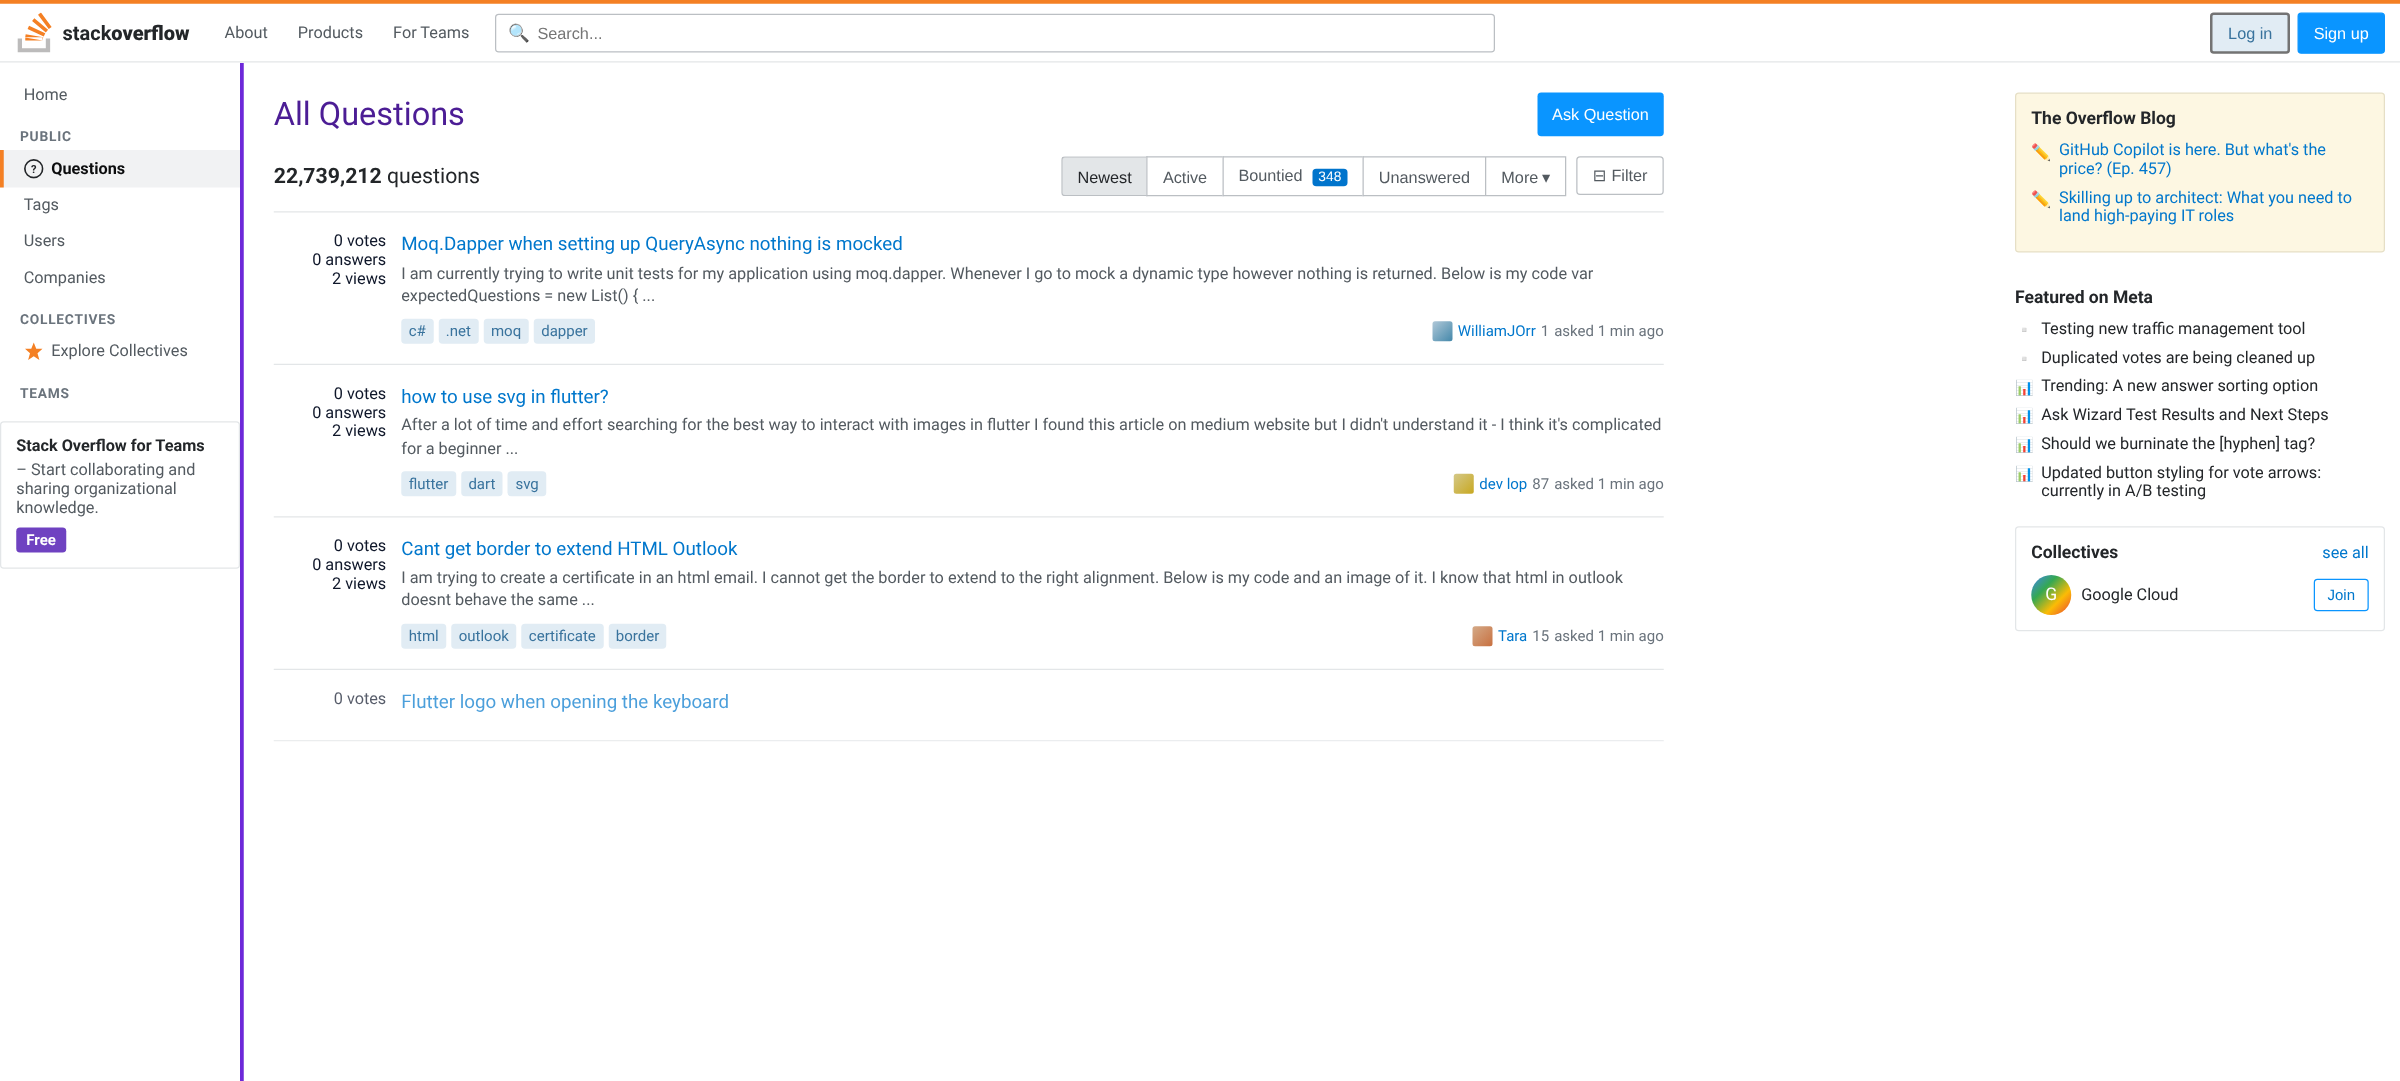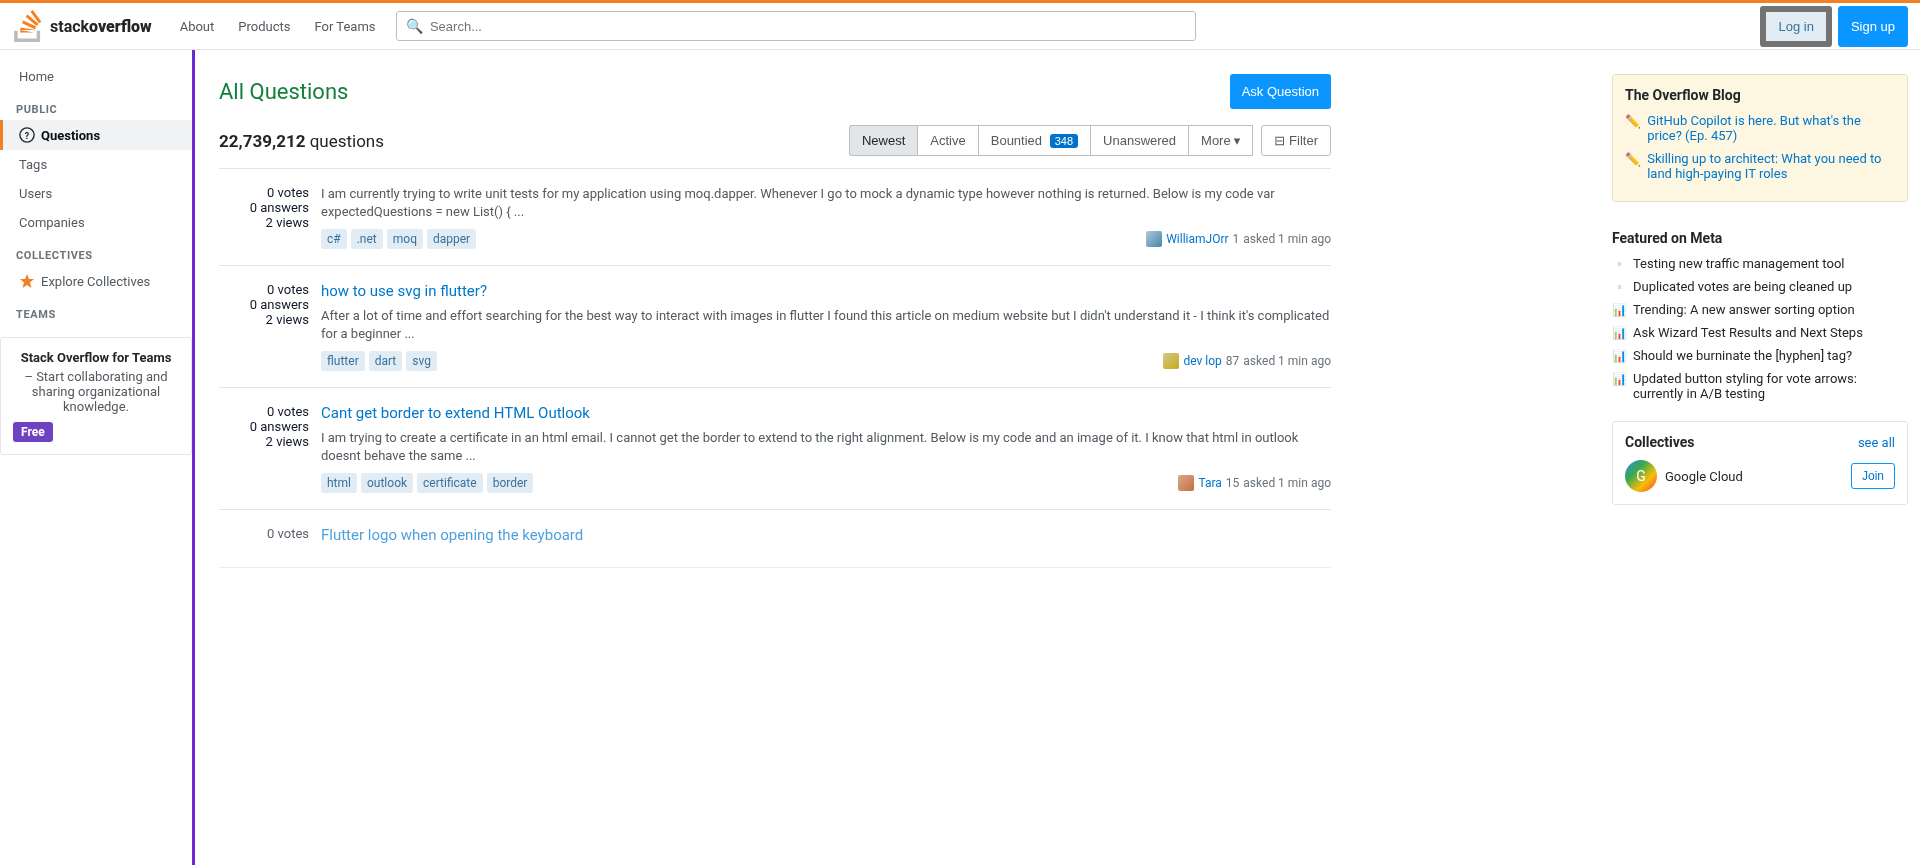--- a/index.html
+++ b/index.html
@@ -33,21 +33,21 @@
       flex: 1; display: flex; align-items: center;
       border: 1px solid #bbbfc3; border-radius: 3px;
       padding: 6px 10px; background: #fff; max-width: 800px;
     }
     .search-bar input {
       border: none; outline: none; flex: 1; font-size: 13px; color: #535a60;
     }
     .search-icon { color: #bbbfc3; margin-right: 6px; font-size: 14px; }
     .nav-actions { display: flex; gap: 6px; margin-left: auto; }
     .btn-login {
-      padding: 7px 12px; border: 6px solid #737373; border-radius: 3px;
+      padding: 7px 12px; border: 2px solid #737373; border-radius: 3px;
       color: #39739d; background: #e1ecf4; font-size: 13px; cursor: pointer;
     }
     .btn-signup {
       padding: 7px 12px; border: 1px solid #0a95ff; border-radius: 3px;
       color: #fff; background: #0a95ff; font-size: 13px; cursor: pointer;
     }
 
     
     #layout {
       display: flex;
@@ -100,21 +100,21 @@
       right: 0;
       bottom: 0;
       overflow-y: auto;
     }
 
     
     .page-header {
       display: flex; align-items: center; justify-content: space-between;
       margin-bottom: 16px;
     }
-    .page-title { font-size: 22px; font-weight: normal; color: #15803d; }
+    .page-title { font-size: 26px; font-weight: normal; color: #4c1d95; }
     .btn-ask {
       background: #0a95ff; color: #fff; border: none; border-radius: 3px;
       padding: 10px 12px; font-size: 13px; cursor: pointer; white-space: nowrap;
     }
 
     
     .filter-bar {
       display: flex; align-items: center; justify-content: space-between;
       margin-bottom: 12px;
     }
@@ -187,21 +187,21 @@
     .meta-icon { color: #535a60; margin-top: 1px; flex-shrink: 0; font-size: 12px; }
 
     .collectives-box { border: 1px solid #e3e6e8; border-radius: 3px; padding: 12px; }
     .collectives-header { display: flex; justify-content: space-between; align-items: center; margin-bottom: 10px; }
     .collectives-title { font-size: 14px; font-weight: bold; color: #232629; }
     .see-all { color: #0077cc; font-size: 13px; text-decoration: none; }
 
     
     .teams-promo {
       background: #fff; border: 1px solid #e3e6e8; border-radius: 3px;
-      padding: 12px; margin-top: 12px; font-size: 13px; text-align: center;
+      padding: 12px; margin-top: 12px; font-size: 13px;
     }
     .teams-title { font-weight: bold; font-size: 13px; color: #232629; }
     .teams-desc { color: #535a60; margin: 4px 0 8px; }
 
     
     .collective-item { display: flex; align-items: center; gap: 8px; }
     .collective-logo {
       width: 32px; height: 32px; border-radius: 50%;
       background: linear-gradient(135deg, #4285f4, #34a853, #fbbc05, #ea4335);
       display: flex; align-items: center; justify-content: center; font-size: 14px; color: #fff;
@@ -298,20 +298,21 @@
 
     <div class="question-list">
 
       <div class="question-item">
         <div class="question-stats">
           <div class="stat-value"><span>0</span> <span>votes</span></div>
           <div class="stat-value"><span>0</span> <span>answers</span></div>
           <div class="stat-value"><span>2</span> <span>views</span></div>
         </div>
         <div class="question-body">
+          <a class="question-title" href="#">Moq.Dapper when setting up QueryAsync nothing is mocked</a>
           <p class="question-excerpt">I am currently trying to write unit tests for my application using moq.dapper. Whenever I go to mock a dynamic type however nothing is returned. Below is my code var expectedQuestions = new List() { ...</p>
           <div class="question-footer">
             <div class="tag-list">
               <a class="tag">c#</a>
               <a class="tag">.net</a>
               <a class="tag">moq</a>
               <a class="tag">dapper</a>
             </div>
             <div class="question-meta">
               <span class="user-avatar" style="background:linear-gradient(135deg,#b0c8d8,#4488aa);"></span>

